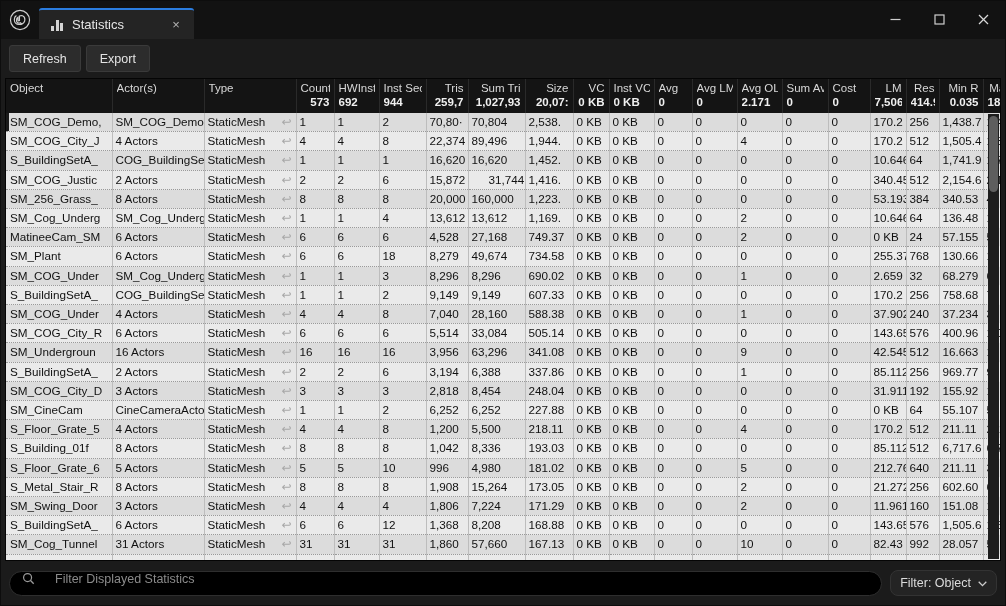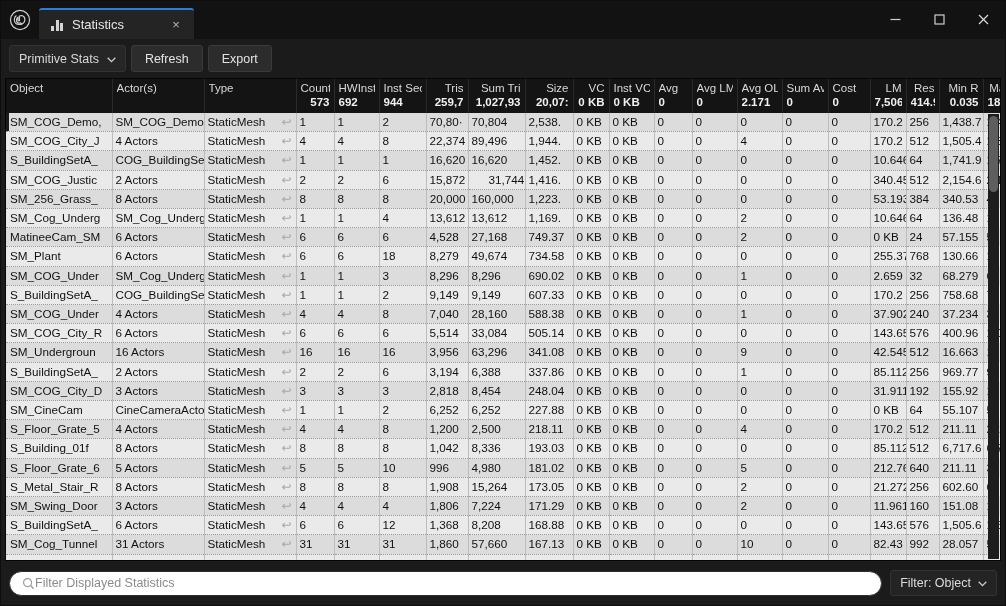--- a/index.html
+++ b/index.html
@@ -152,30 +152,30 @@
 
   
   .footer {
     height: 44px; flex: 0 0 44px;
     background: #1b1b1b;
     display: flex; align-items: center;
     padding: 0 8px; gap: 8px;
   }
   .search {
     flex: 1 1 auto; height: 25px;
-    background: #ffffff; border: 1px solid #2e2e2e;
+    background: #000000; border: 1px solid #2e2e2e;
     border-radius: 13px;
-    display: flex; align-items: center; gap: 0;
+    display: flex; gap: 20px;
     padding: 0 12px;
   }
   .search .magnifier { color: #9a9a9a; display: flex; }
   .search .ph { color: #8b8b8b; font-size: 12.5px; }
   .footer-combo {
     height: 26px; background: #242424;
-    border: 1px solid #333; border-radius: 3px;
+    border: 1px solid #333; border-radius: 8px;
     color: #dcdcdc; font-size: 12.5px;
     display: flex; align-items: center; gap: 7px;
     padding: 0 9px;
   }
 </style>
 </head>
 <body>
 
 <div id="app">
 
@@ -209,28 +209,20 @@
       <div class="winbtn">
         <svg width="13" height="13" viewBox="0 0 13 13">
             <line x1="2" y1="2" x2="11" y2="11" stroke="#d8d8d8" stroke-width="1.3"></line>
             <line x1="11" y1="2" x2="2" y2="11" stroke="#d8d8d8" stroke-width="1.3"></line>
           </svg>
       </div>
     </div>
   </div>
 
   <div class="toolbar">
-    <div class="tb-combo">
-      <span>Primitive Stats</span>
-      <span class="chev">
-        <svg width="9" height="6" viewBox="0 0 9 6">
-            <path d="M.7.8 4.5 4.6 8.3.8" fill="none" stroke="#cdcdcd" stroke-width="1.3"></path>
-          </svg>
-      </span>
-    </div>
     <div class="tb-btn">Refresh</div>
     <div class="tb-btn">Export</div>
   </div>
 
   <div class="table-wrap">
     <table>
       <thead>
         <tr id="hrow">
             <th class="" style="width: 106px;">
               <span class="hl">Object</span>
@@ -668,21 +660,21 @@
             <td style="width: 44px;">55.107</td>
           </tr>
           <tr>
             <td class="objcell" style="width: 106px;"><span class="txt">S_Floor_Grate_5</span></td>
             <td style="width: 92px;">4 Actors</td>
             <td class="typecell" style="width: 92px;">StaticMesh<span class="revert-icon">↩</span></td>
             <td style="width: 38px;">4</td>
             <td style="width: 45px;">4</td>
             <td style="width: 47px;">8</td>
             <td style="width: 42px;">1,200</td>
-            <td style="width: 57px;">2,500</td>
+            <td style="width: 57px;">5,500</td>
             <td style="width: 48px;">218.11</td>
             <td style="width: 36px;">0 KB</td>
             <td style="width: 45px;">0 KB</td>
             <td style="width: 38px;">0</td>
             <td style="width: 45px;">0</td>
             <td style="width: 45px;">4</td>
             <td style="width: 46px;">0</td>
             <td style="width: 42px;">0</td>
             <td style="width: 36px;">170.2</td>
             <td style="width: 33px;">512</td>

